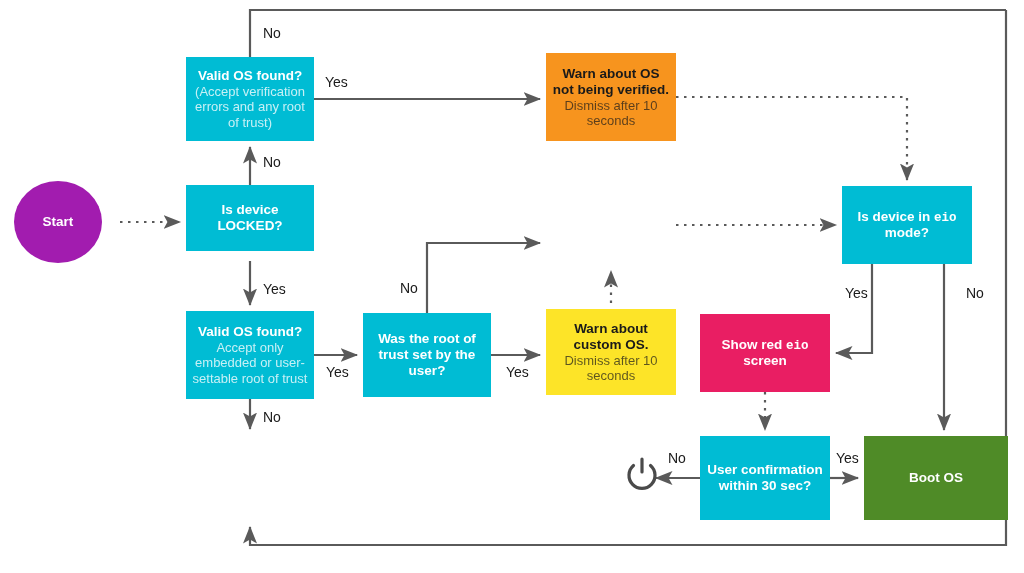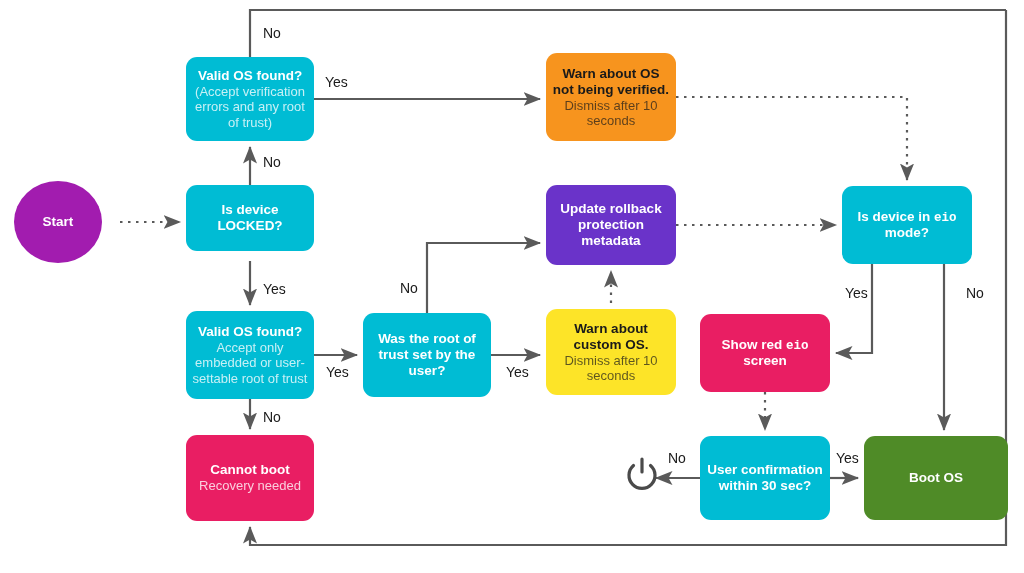--- a/index.html
+++ b/index.html
@@ -1,21 +1,21 @@
 <!DOCTYPE html>
 <html><head>
 <meta charset="utf-8">
 <style>
   html,body{margin:0;padding:0;background:#ffffff;}
   body{width:1024px;height:573px;position:relative;overflow:hidden;
        font-family:"Liberation Sans","DejaVu Sans",sans-serif;}
   #canvas{position:absolute;inset:0;width:1024px;height:573px;}
   svg.edges{position:absolute;left:0;top:0;width:1024px;height:573px;}
   .node{position:absolute;box-sizing:border-box;display:flex;flex-direction:column;
-        align-items:center;justify-content:center;text-align:center;line-height:1.18;border-radius:11px;}
+        align-items:center;justify-content:center;text-align:center;line-height:1.18;}
   .node .title{font-weight:bold;font-size:13.5px;}
   .node .sub{font-size:13px;opacity:.78;font-weight:400;}
   .node.round{border-radius:50%;}
   .edge-label{position:absolute;font-weight:normal;font-size:14px;color:#1a1a1a;
               white-space:nowrap;}
   .mono{font-family:"Liberation Mono","DejaVu Sans Mono",monospace;font-size:12.5px;}
   .power{position:absolute;}
 </style>
 </head>
 <body>
@@ -93,33 +93,26 @@
       <div class="title">Valid OS found?</div>
       <div class="sub">(Accept verification errors and any root of trust)</div>
     </div>
     <div class="node" style="left: 186px; top: 185px; width: 128px; height: 66px; background: rgb(0, 188, 212); color: rgb(255, 255, 255); padding: 4px 6px;">
       <div class="title">Is device LOCKED?</div>
     </div>
     <div class="node" style="left: 186px; top: 311px; width: 128px; height: 88px; background: rgb(0, 188, 212); color: rgb(255, 255, 255); padding: 4px 6px;">
       <div class="title">Valid OS found?</div>
       <div class="sub">Accept only embedded or user-settable root of trust</div>
     </div>
-    <div class="node" style="left: 186px; top: 435px; width: 128px; height: 86px; background: rgb(233, 30, 99); color: rgb(255, 255, 255); padding: 4px 6px;">
-      <div class="title">Cannot boot</div>
-      <div class="sub">Recovery needed</div>
-    </div>
     <div class="node" style="left: 363px; top: 313px; width: 128px; height: 84px; background: rgb(0, 188, 212); color: rgb(255, 255, 255); padding: 0 6px;">
       <div class="title">Was the root of trust set by the user?</div>
     </div>
     <div class="node" style="left: 546px; top: 53px; width: 130px; height: 88px; background: rgb(247, 148, 30); color: rgb(26, 26, 26); padding: 4px 6px;">
       <div class="title">Warn about OS not being verified.</div>
       <div class="sub" style="opacity: 0.7;">Dismiss after 10 seconds</div>
-    </div>
-    <div class="node" style="left: 546px; top: 185px; width: 130px; height: 80px; background: rgb(106, 51, 201); color: rgb(255, 255, 255); padding: 4px 6px;">
-      <div class="title">Update rollback protection metadata</div>
     </div>
     <div class="node" style="left: 546px; top: 309px; width: 130px; height: 86px; background: rgb(253, 228, 40); color: rgb(26, 26, 26); padding: 4px 6px;">
       <div class="title">Warn about custom OS.</div>
       <div class="sub" style="opacity: 0.7;">Dismiss after 10 seconds</div>
     </div>
     <div class="node" style="left: 700px; top: 314px; width: 130px; height: 78px; background: rgb(233, 30, 99); color: rgb(255, 255, 255); padding: 4px 6px;">
       <div class="title">Show red <span class="mono">eio</span> screen</div>
     </div>
     <div class="node" style="left: 842px; top: 186px; width: 130px; height: 78px; background: rgb(0, 188, 212); color: rgb(255, 255, 255); padding: 18px 6px;">
       <div class="title">Is device in <span class="mono">eio</span> mode?</div>

